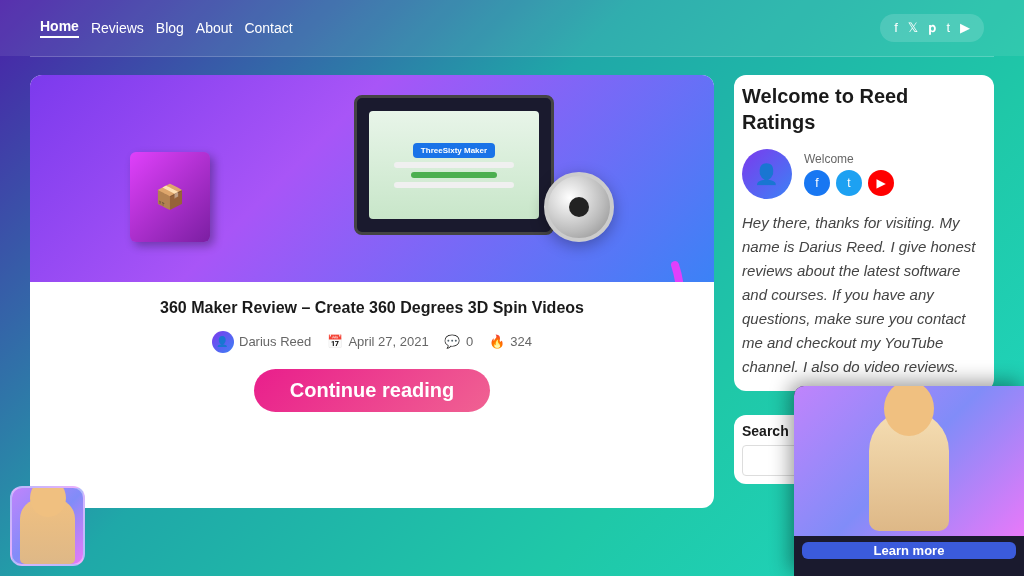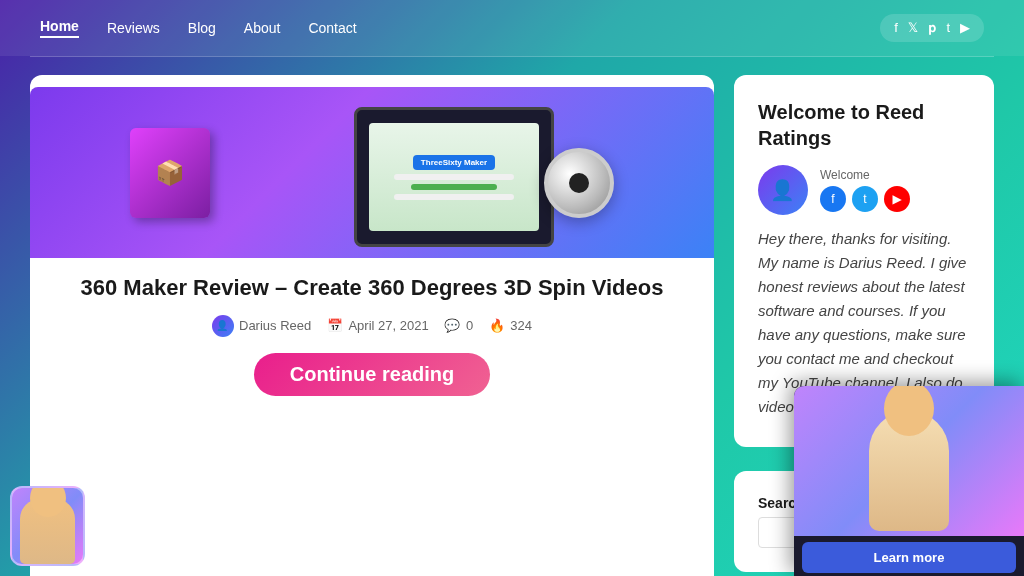--- a/index.html
+++ b/index.html
@@ -23,21 +23,21 @@
     .logo {
       font-size: 22px;
       font-weight: 800;
       color: white;
       letter-spacing: 2px;
       text-transform: uppercase;
     }
     nav {
       display: flex;
       align-items: center;
-      gap: 28px;
+      gap: 12px;
     }
     nav a {
       color: white;
       text-decoration: none;
       font-size: 14px;
       font-weight: 500;
     }
     nav a.active { font-weight: 700; border-bottom: 2px solid white; padding-bottom: 2px; }
     .social-icons {
       display: flex;
@@ -69,29 +69,28 @@
     
     .main-card {
       background: white;
       border-radius: 12px;
       flex: 1;
       overflow: hidden;
       padding-bottom: 18px;
     }
     .post-image {
       width: 100%;
-      height: 171px;
+      height: 207px;
       background: linear-gradient(135deg, #7c3aed 0%, #a855f7 40%, #3b82f6 100%);
       position: relative;
       overflow: hidden;
       display: flex;
       align-items: center;
       justify-content: center;
       border-radius: 8px 8px 0 0;
-      margin-top: 12px;
     }
     .post-image-inner {
       position: relative;
       width: 100%;
       height: 100%;
       display: flex;
       align-items: center;
       justify-content: center;
     }
     
@@ -180,21 +179,21 @@
     .product-box-face::after {
       content: '📦';
       font-size: 24px;
     }
 
     
     .post-content {
       padding: 16px 20px 0;
     }
     .post-title {
-      font-size: 22px;
+      font-size: 16px;
       font-weight: 700;
       color: #1a1a1a;
       text-align: center;
       margin-bottom: 12px;
       line-height: 1.3;
     }
     .post-meta {
       display: flex;
       align-items: center;
       justify-content: center;
@@ -234,21 +233,21 @@
     }
 
     
     .sidebar {
       width: 260px;
       flex-shrink: 0;
     }
     .sidebar-card {
       background: white;
       border-radius: 12px;
-      padding: 24px;
+      padding: 8px;
       margin-bottom: 24px;
     }
     .sidebar-title {
       font-size: 20px;
       font-weight: 700;
       color: #1a1a1a;
       margin-bottom: 14px;
       line-height: 1.3;
     }
     .author-row {
@@ -355,21 +354,21 @@
       transform: translateX(-50%);
     }
     .learn-more-btn {
       display: block;
       width: calc(100% - 16px);
       margin: 6px 8px;
       background: #3b5bdb;
       color: white;
       border: none;
       border-radius: 6px;
-      padding: 8px;
+      padding: 1px;
       font-size: 13px;
       font-weight: 600;
       cursor: pointer;
       text-align: center;
     }
 
     
     .bottom-left-avatar {
       position: absolute;
       left: 10px;

